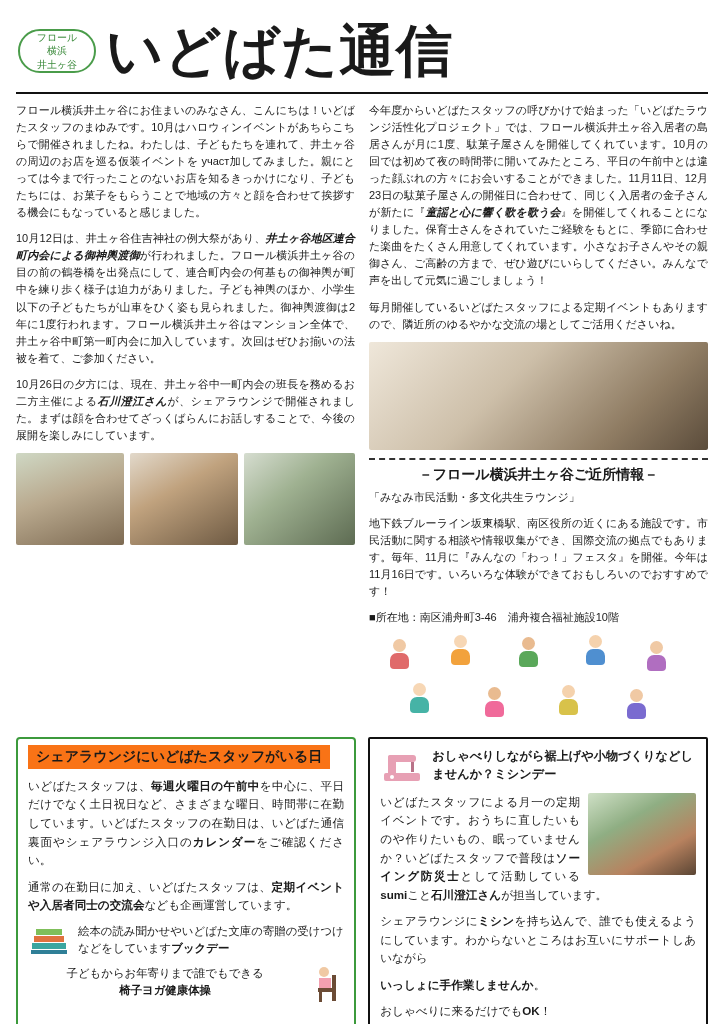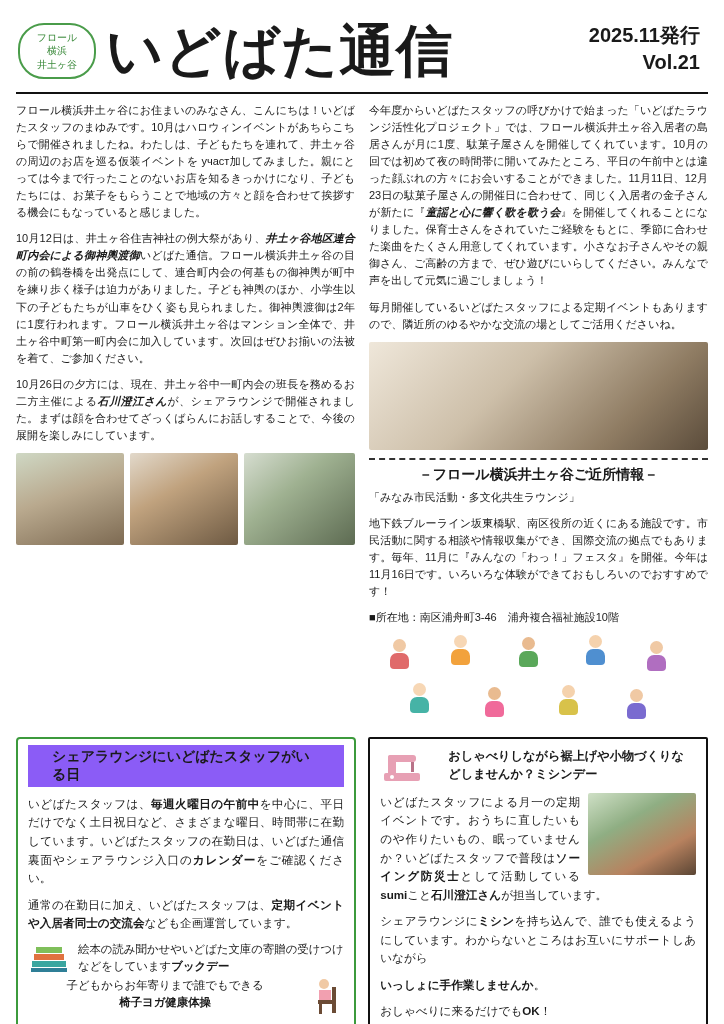--- a/index.html
+++ b/index.html
@@ -21,21 +21,21 @@
   }
 
   
   .header {
     display: flex;
     align-items: center;
     padding: 16px 18px 6px 18px;
     height: 92px;
   }
   .logo-badge {
-    width: 78px; height: 56px;
+    width: 78px; height: 44px;
     border: 2px solid #4a9c4a;
     border-radius: 26px;
     display: flex; flex-direction: column;
     align-items: center; justify-content: center;
     color: #3b8a3b;
     font-size: 10px;
     line-height: 1.35;
     flex: 0 0 auto;
     margin-right: 10px;
   }
@@ -149,56 +149,57 @@
   }
   .box-green {
     width: 50%;
     border: 2px solid #3c9a3c;
     border-radius: 4px;
     padding: 8px 10px 10px 10px;
     min-height: 300px;
     position: relative;
   }
   .box-green .ttl {
-    background: #8b5cf6;
+    background: #f97316;
     font-weight: bold;
     font-size: 14px;
-    padding: 3px 24px;
+    padding: 3px 8px;
     display: inline-block;
     margin: -2px 0 8px 0;
   }
   .box-green p, .box-pink p {
     margin: 0 0 8px 0;
     font-size: 11.6px;
     line-height: 1.6;
     text-align: justify;
   }
   .underline-wavy { text-decoration: underline; }
   .center { text-align: center; }
 
   .book-line {
     display: flex; align-items: flex-start; gap: 8px;
+    margin-top: 6px;
   }
   .books-icon { width: 42px; height: 36px; position: relative; flex: 0 0 auto; }
   .chair-icon { width: 34px; height: 40px; position: relative; flex: 0 0 auto; }
   .book-text { font-size: 11.4px; line-height: 1.5; }
 
   .col-right-bottom { width: 50%; }
   .box-pink {
     border: 2px solid #111;
     border-radius: 2px;
     padding: 8px 10px;
     margin-bottom: 10px;
   }
   .pink-head {
     display: flex; gap: 8px; align-items: flex-start;
     margin-bottom: 6px;
   }
   .sewing-icon { width: 44px; height: 40px; flex: 0 0 auto; position: relative; }
-  .pink-head-text { font-size: 12.2px; font-weight: bold; line-height: 1.5; margin-left: 16px; }
+  .pink-head-text { font-size: 12.2px; font-weight: bold; line-height: 1.5; }
 
   .pink-photo {
     float: right;
     width: 108px; height: 82px;
     margin: 0 0 4px 8px;
     border-radius: 2px;
     background: linear-gradient(150deg,#cfe0c6 0%, #8fae83 35%, #b8825f 70%, #5a4534 100%);
   }
 
   .addr { font-size: 10.8px; margin-top: 3px; }
@@ -210,34 +211,30 @@
 <div class="page">
 
   <div class="header">
     <div class="logo-badge">
       <span>フロール</span>
       <span>横浜</span>
       <span>井土ヶ谷</span>
     </div>
     <div class="masthead">
       <div class="masthead-title">いどばた通信</div>
-      <div class="masthead-meta">
-        <div>2025.11発行</div>
-        <div>Vol.21</div>
-      </div>
     </div>
   </div>
   <div class="rule"></div>
 
   <div class="columns">
 
     <div class="col">
       <p>フロール横浜井土ヶ谷にお住まいのみなさん、こんにちは！いどばたスタッフのまゆみです。10月はハロウィンイベントがあちらこちらで開催されましたね。わたしは、子どもたちを連れて、井土ヶ谷の周辺のお店を巡る仮装イベントを участ加してみました。親にとっては今まで行ったことのないお店を知るきっかけになり、子どもたちには、お菓子をもらうことで地域の方々と顔を合わせて挨拶する機会にもなっていると感じました。</p>
       <p>
-        <span>10月12日は、井土ヶ谷住吉神社の例大祭があり、</span><b class="strong">井土ヶ谷地区連合町内会による御神輿渡御</b><span>いどばた通信。フロール横浜井土ヶ谷の目の前の鶴巻橋を出発点にして、連合町内会の何基もの御神輿が町中を練り歩く様子は迫力がありました。子ども神輿のほか、小学生以下の子どもたちが山車をひく姿も見られました。御神輿渡御は2年に1度行われます。フロール横浜井土ヶ谷はマンション全体で、井土ヶ谷中町第一町内会に加入しています。次回はぜひお揃いの法被を着て、ご参加ください。</span>
+        <span>10月12日は、井土ヶ谷住吉神社の例大祭があり、</span><b class="strong">井土ヶ谷地区連合町内会による御神輿渡御</b><span>が行われました。フロール横浜井土ヶ谷の目の前の鶴巻橋を出発点にして、連合町内会の何基もの御神輿が町中を練り歩く様子は迫力がありました。子ども神輿のほか、小学生以下の子どもたちが山車をひく姿も見られました。御神輿渡御は2年に1度行われます。フロール横浜井土ヶ谷はマンション全体で、井土ヶ谷中町第一町内会に加入しています。次回はぜひお揃いの法被を着て、ご参加ください。</span>
       </p>
       <p>
         <span>10月26日の夕方には、現在、井土ヶ谷中一町内会の班長を務めるお二方主催による</span><b class="strong">石川澄江さん</b><span>が、シェアラウンジで開催されました。まずは顔を合わせてざっくばらんにお話しすることで、今後の展開を楽しみにしています。</span>
       </p>
       <div class="photo-row">
         <div class="photo p1"></div>
         <div class="photo p2"></div>
         <div class="photo p3"></div>
       </div>
     </div>

